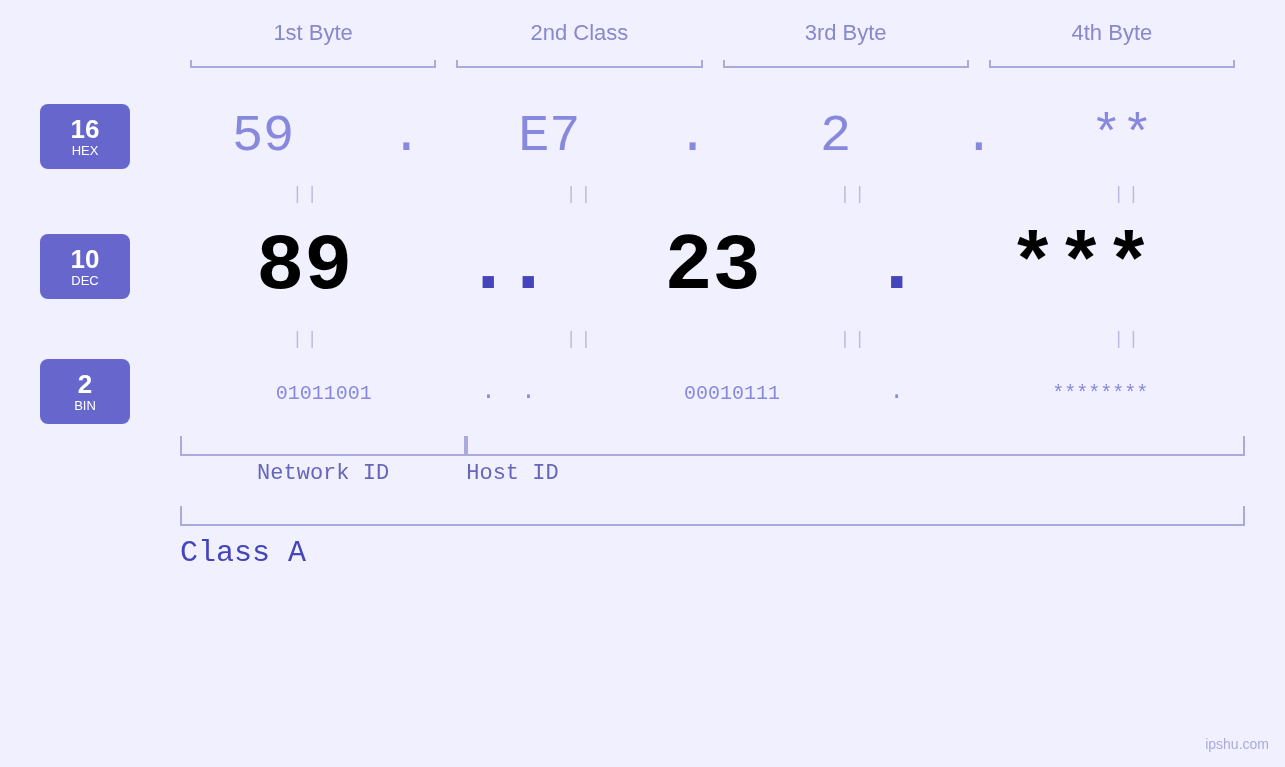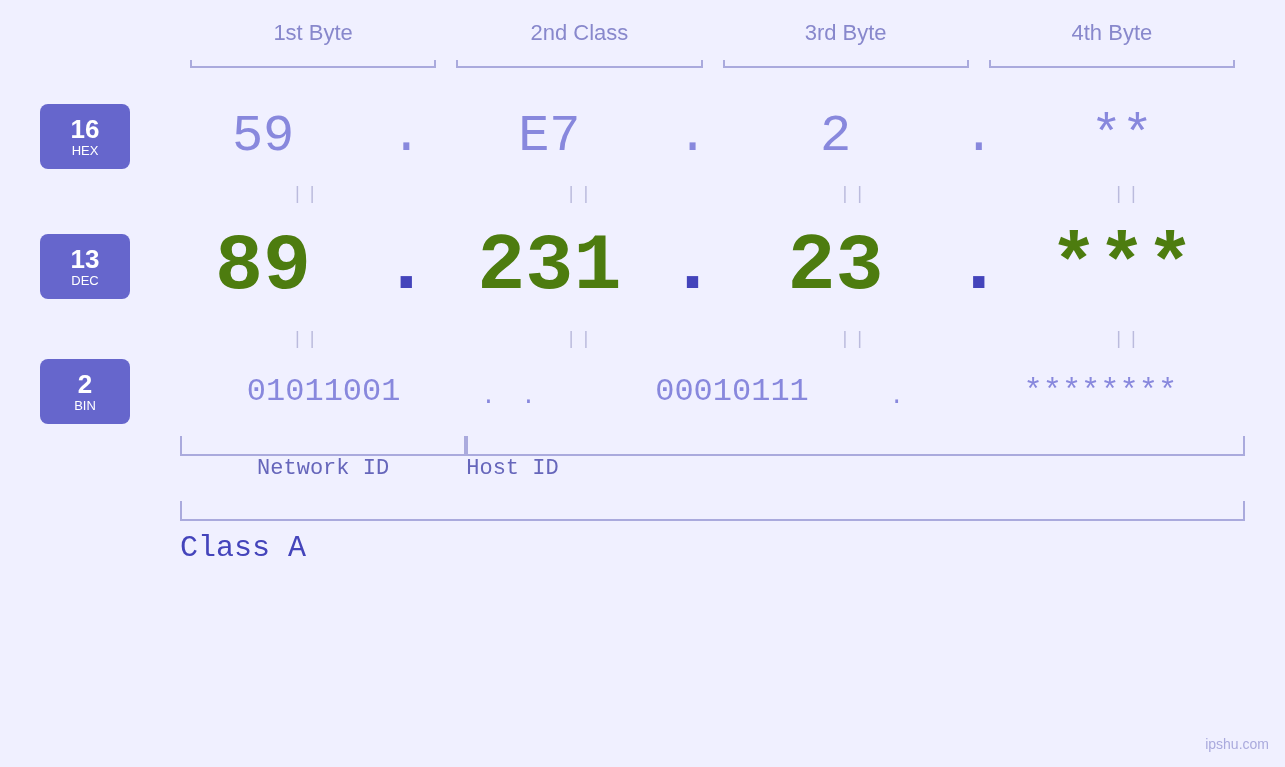--- a/index.html
+++ b/index.html
@@ -150,36 +150,36 @@
       font-weight: normal;
     }
 
     .hex-dot {
       color: #8888dd;
       font-size: 52px;
     }
 
     
     .dec-value {
-      color: #4d7c0f;
+      color: #000000;
       font-size: 80px;
       font-family: 'Courier New', Courier, monospace;
       font-weight: bold;
     }
 
     .dec-dot {
       color: #4444bb;
       font-size: 80px;
       font-weight: bold;
     }
 
     
     .bin-value {
       color: #8888dd;
-      font-size: 32px;
+      font-size: 20px;
       font-family: 'Courier New', Courier, monospace;
       margin-left: 39px;
     }
 
     .bin-dot {
       color: #8888dd;
       font-size: 24px;
     }
 
     
@@ -209,20 +209,21 @@
       height: 20px;
       position: relative;
       border-left: 2px solid #aaaadd;
       border-bottom: 2px solid #aaaadd;
       border-right: 2px solid #aaaadd;
     }
 
     .labels-row {
       display: flex;
       width: 100%;
+      margin-top: 5px;
     }
 
     .network-id-label {
       width: calc(25% + 20px);
       text-align: center;
       color: #6666bb;
       font-size: 22px;
       font-family: 'Courier New', Courier, monospace;
     }
 
@@ -348,32 +349,29 @@
     <div style="width:40px;flex-shrink:0;"></div>
     <div class="sep-cell">||</div>
     <div style="width:40px;flex-shrink:0;"></div>
     <div class="sep-cell">||</div>
     <div style="width:40px;flex-shrink:0;"></div>
     <div class="sep-cell">||</div>
   </div>
 
   <div class="base-row" style="height:110px;">
     <div class="badge">
-      <span class="badge-number">13</span>
+      <span class="badge-number">10</span>
       <span class="badge-label">DEC</span>
     </div>
     <div class="values-row">
       <div class="byte-cell">
         <span class="dec-value">89</span>
       </div>
       <div class="dot-cell">
         <span class="dec-dot">.</span>
-      </div>
-      <div class="byte-cell">
-        <span class="dec-value">231</span>
       </div>
       <div class="dot-cell">
         <span class="dec-dot">.</span>
       </div>
       <div class="byte-cell">
         <span class="dec-value">23</span>
       </div>
       <div class="dot-cell">
         <span class="dec-dot">.</span>
       </div>

